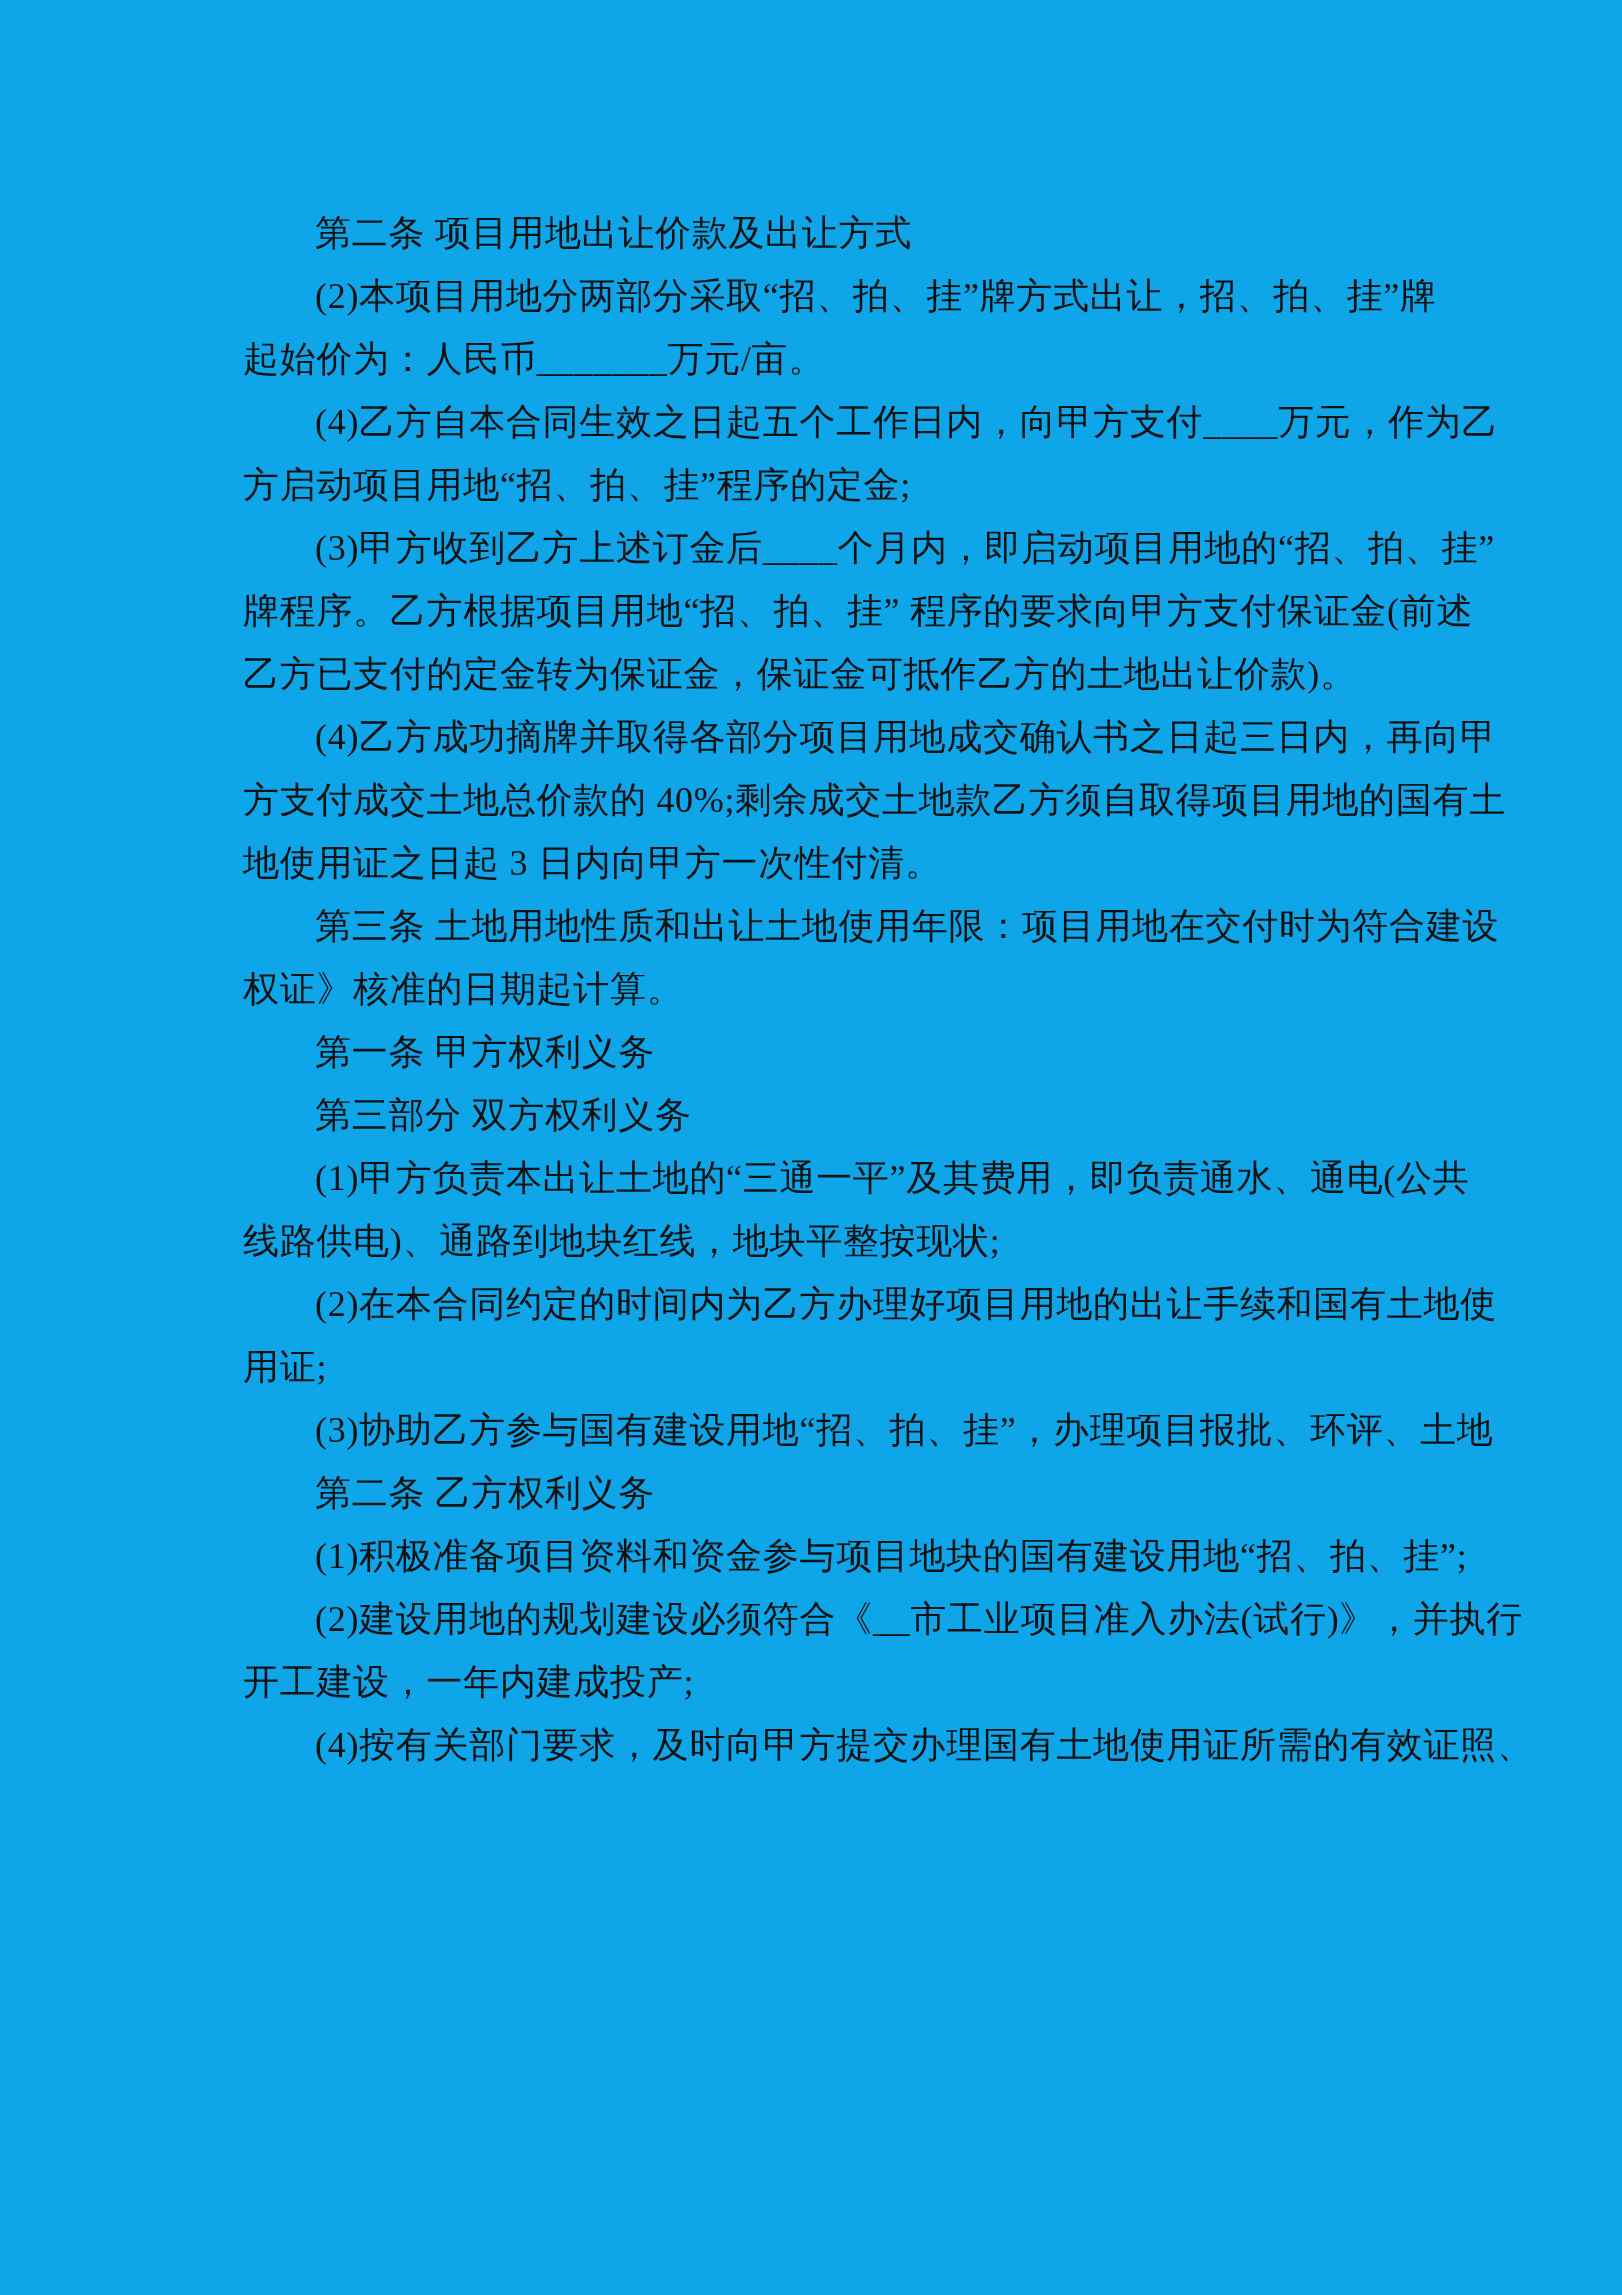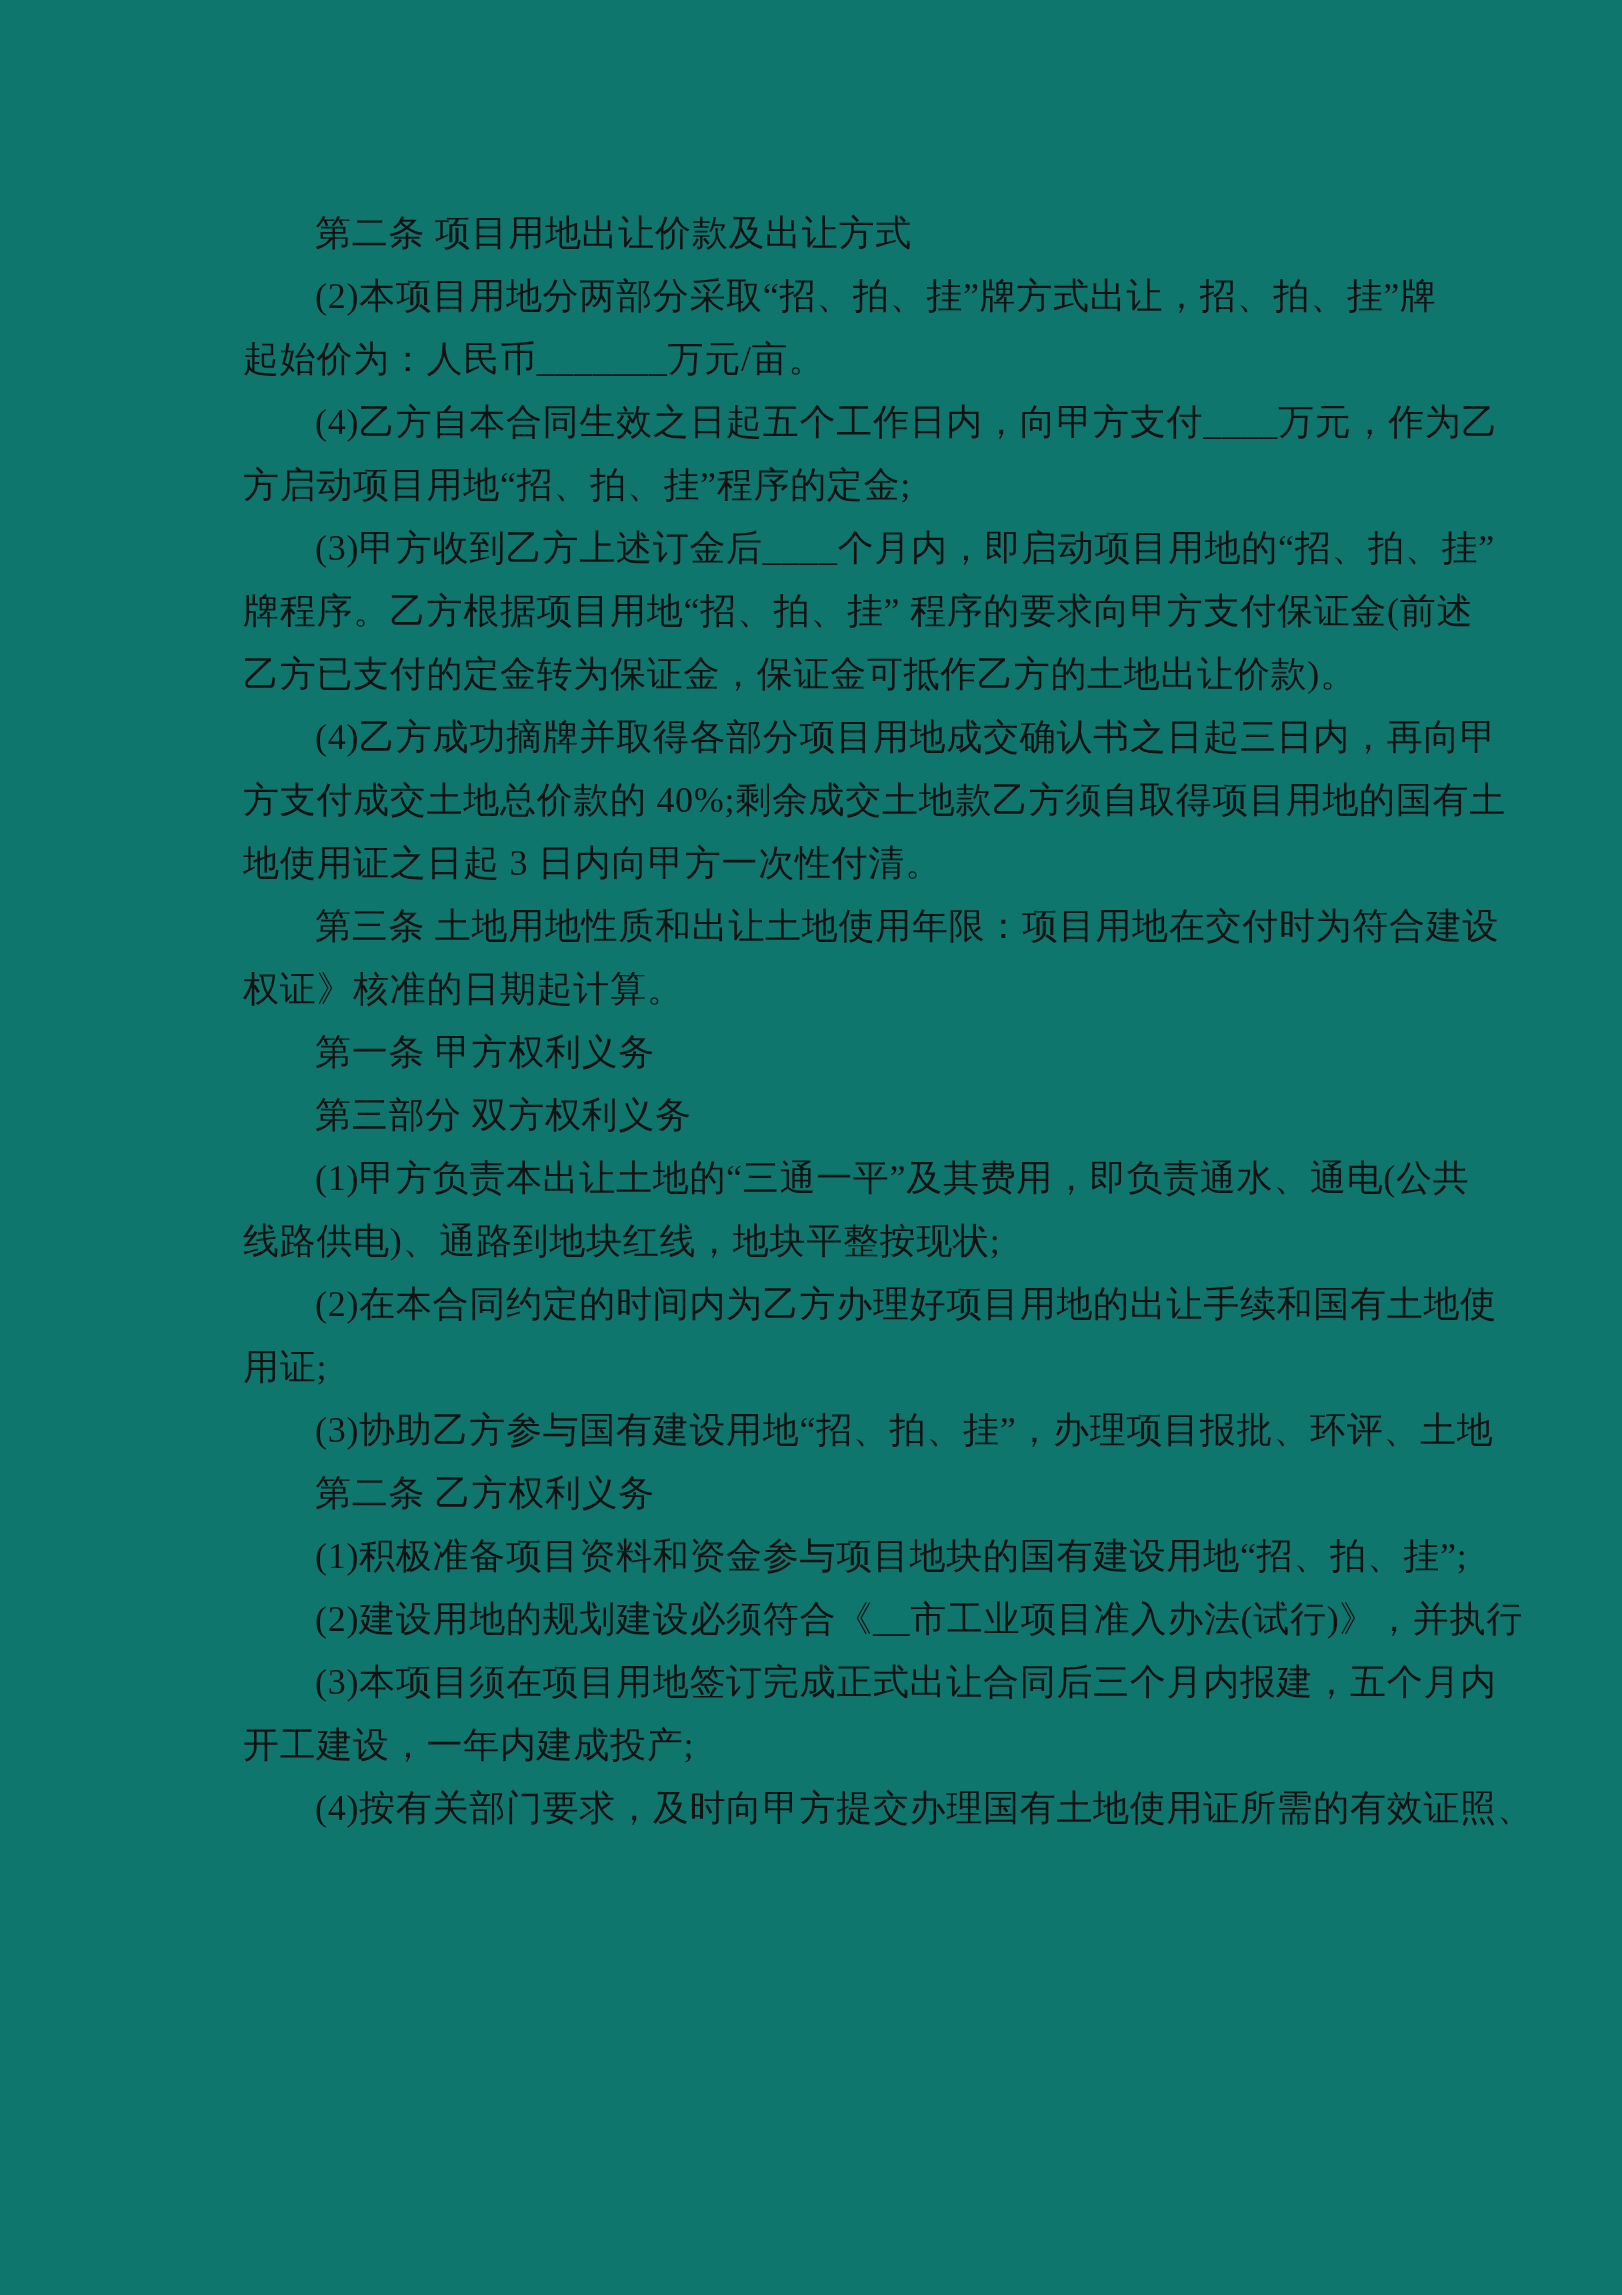--- a/index.html
+++ b/index.html
@@ -9,21 +9,21 @@
   body {
     width: 1623px;
     height: 2295px;
     background: #fbfbfb;
     position: relative;
     font-family: "Liberation Serif", "DejaVu Serif", serif;
   }
   .page {
     position: absolute;
     inset: 0;
-    background: #0f766e;
+    background: #0ea5e9;
   }
   .doc-body {
     position: absolute;
     left: 243px;
     top: 202px;
     width: 1171px;
     color: #121212;
   }
   .line {
     height: 63px;
@@ -57,18 +57,17 @@
       <div class="line indent">第一条 甲方权利义务</div>
       <div class="line indent">第三部分 双方权利义务</div>
       <div class="line indent">(1)甲方负责本出让土地的“三通一平”及其费用，即负责通水、通电(公共</div>
       <div class="line">线路供电)、通路到地块红线，地块平整按现状;</div>
       <div class="line indent">(2)在本合同约定的时间内为乙方办理好项目用地的出让手续和国有土地使</div>
       <div class="line">用证;</div>
       <div class="line indent">(3)协助乙方参与国有建设用地“招、拍、挂”，办理项目报批、环评、土地</div>
       <div class="line indent">第二条 乙方权利义务</div>
       <div class="line indent">(1)积极准备项目资料和资金参与项目地块的国有建设用地“招、拍、挂”;</div>
       <div class="line indent">(2)建设用地的规划建设必须符合《__市工业项目准入办法(试行)》，并执行</div>
-      <div class="line indent">(3)本项目须在项目用地签订完成正式出让合同后三个月内报建，五个月内</div>
       <div class="line">开工建设，一年内建成投产;</div>
       <div class="line indent">(4)按有关部门要求，及时向甲方提交办理国有土地使用证所需的有效证照、</div>
     </div>
 </div>
 
 
 </body></html>

